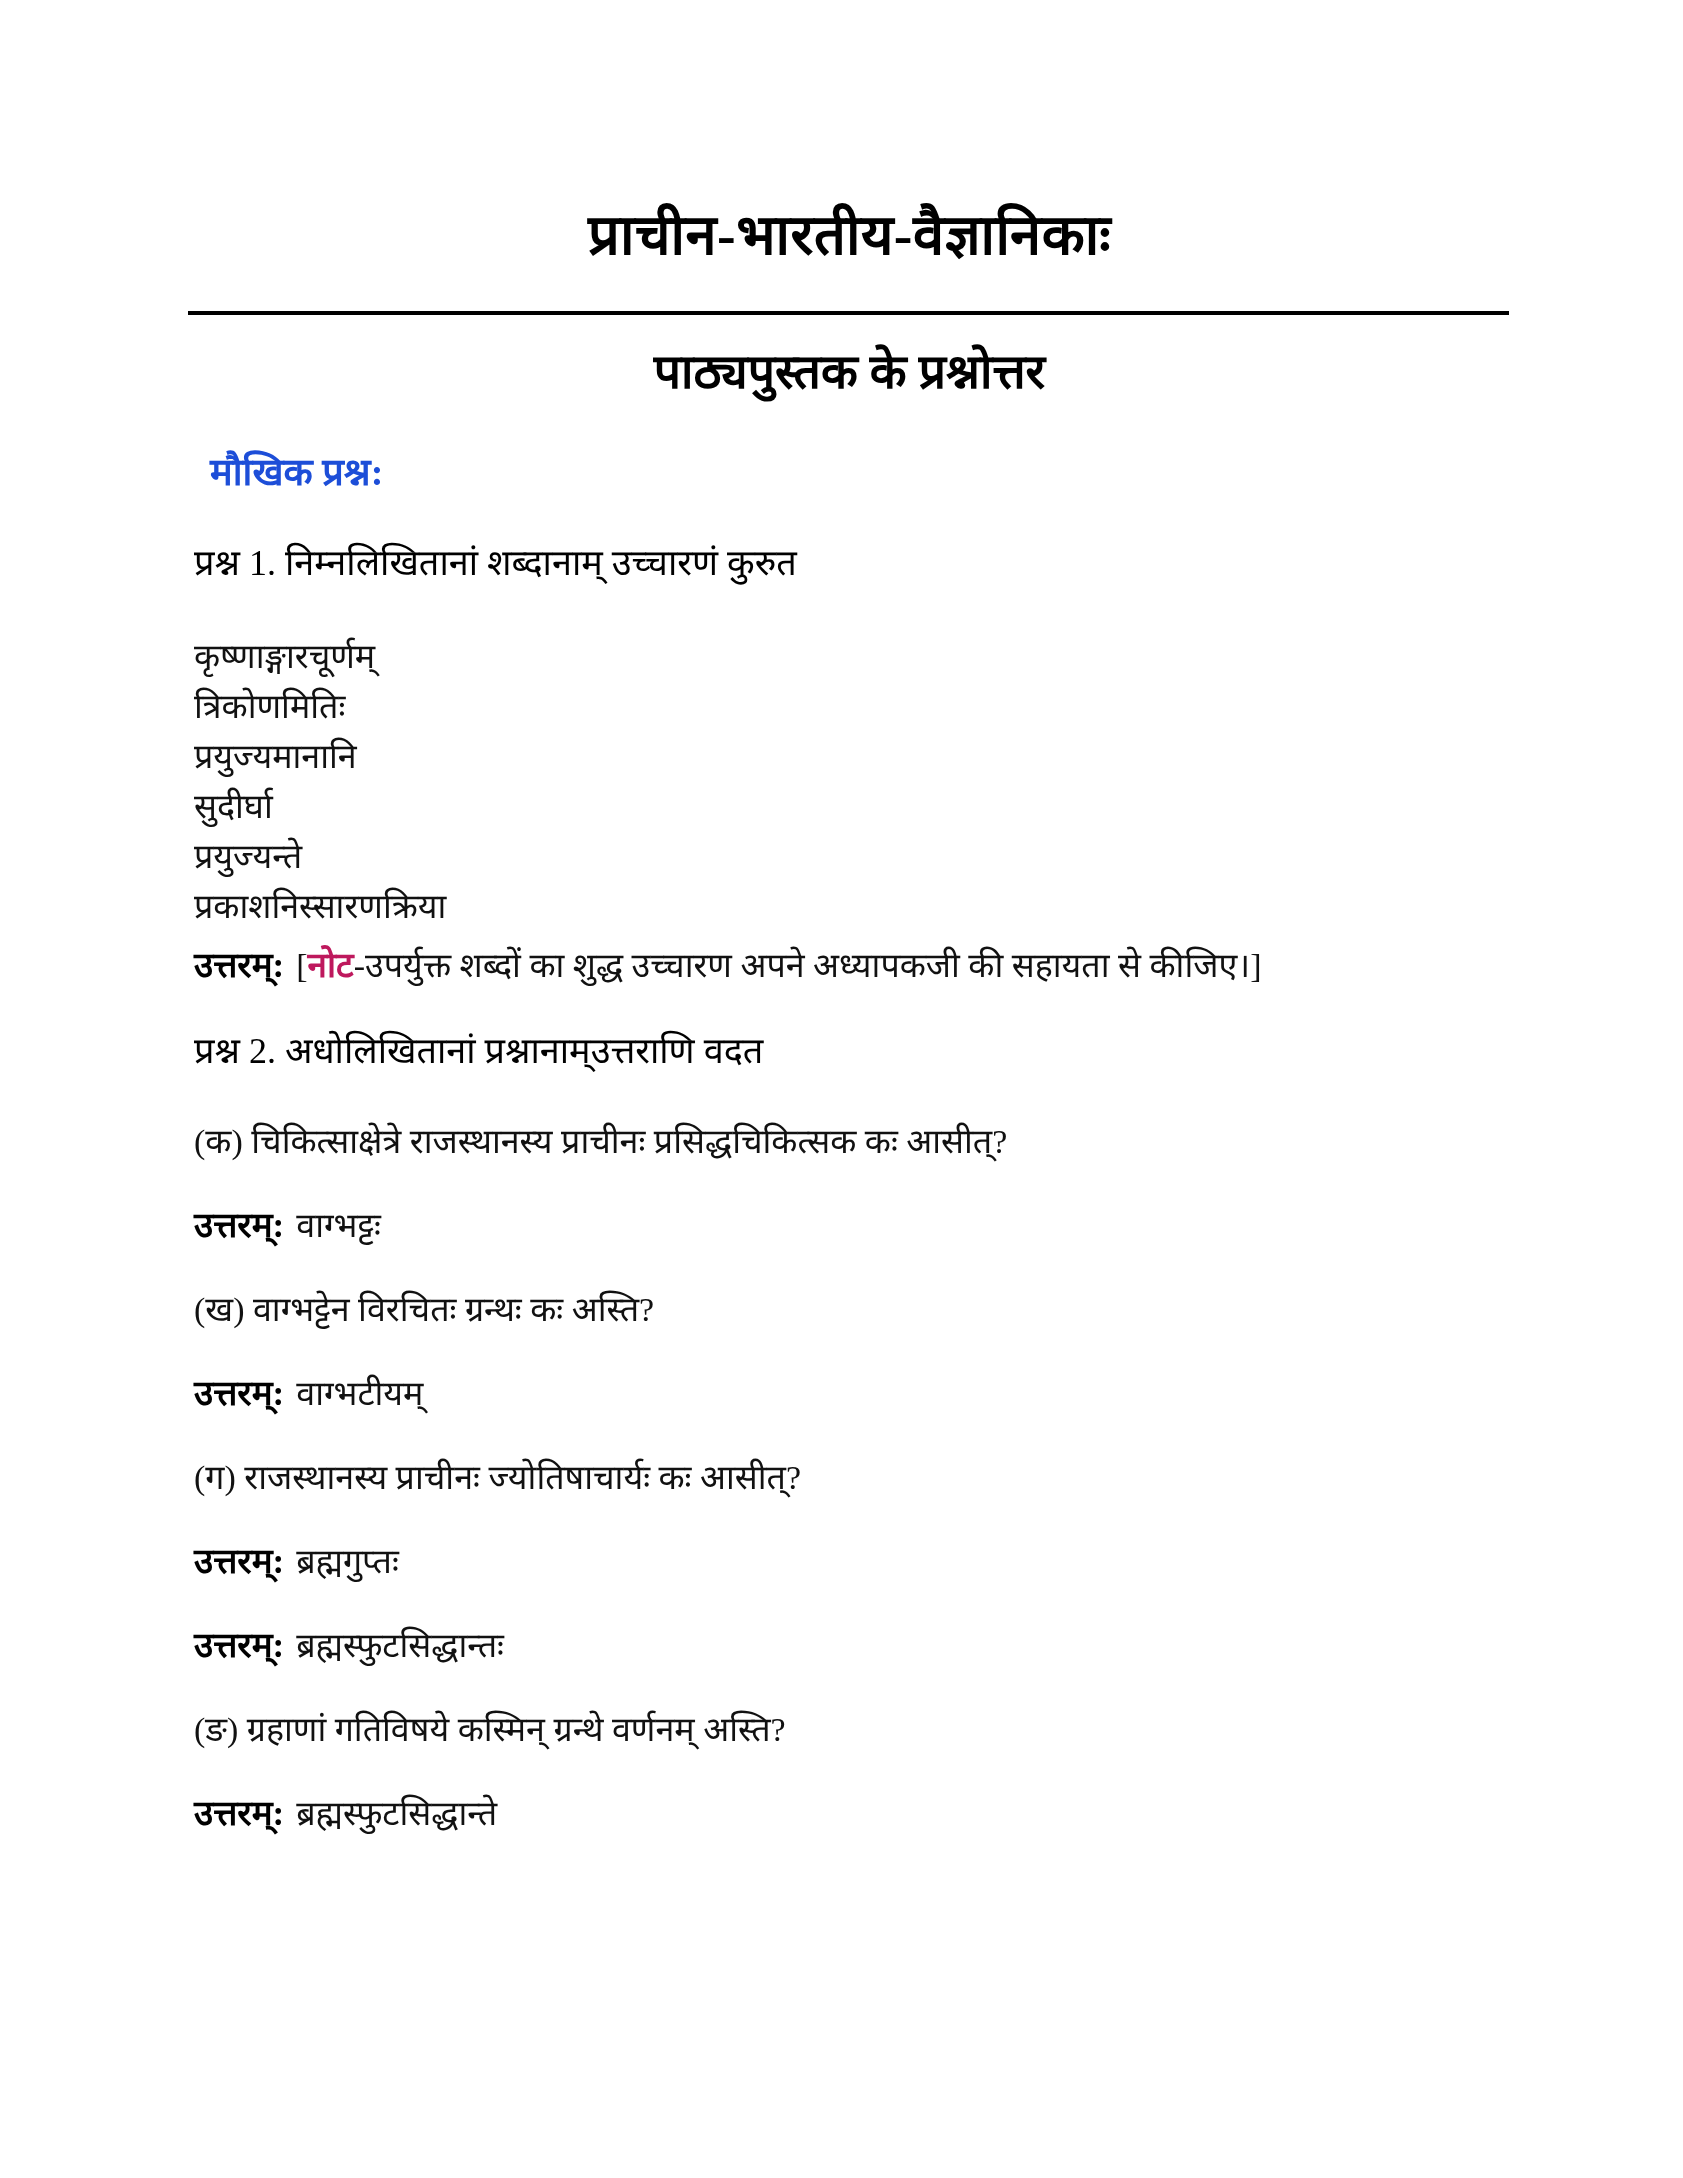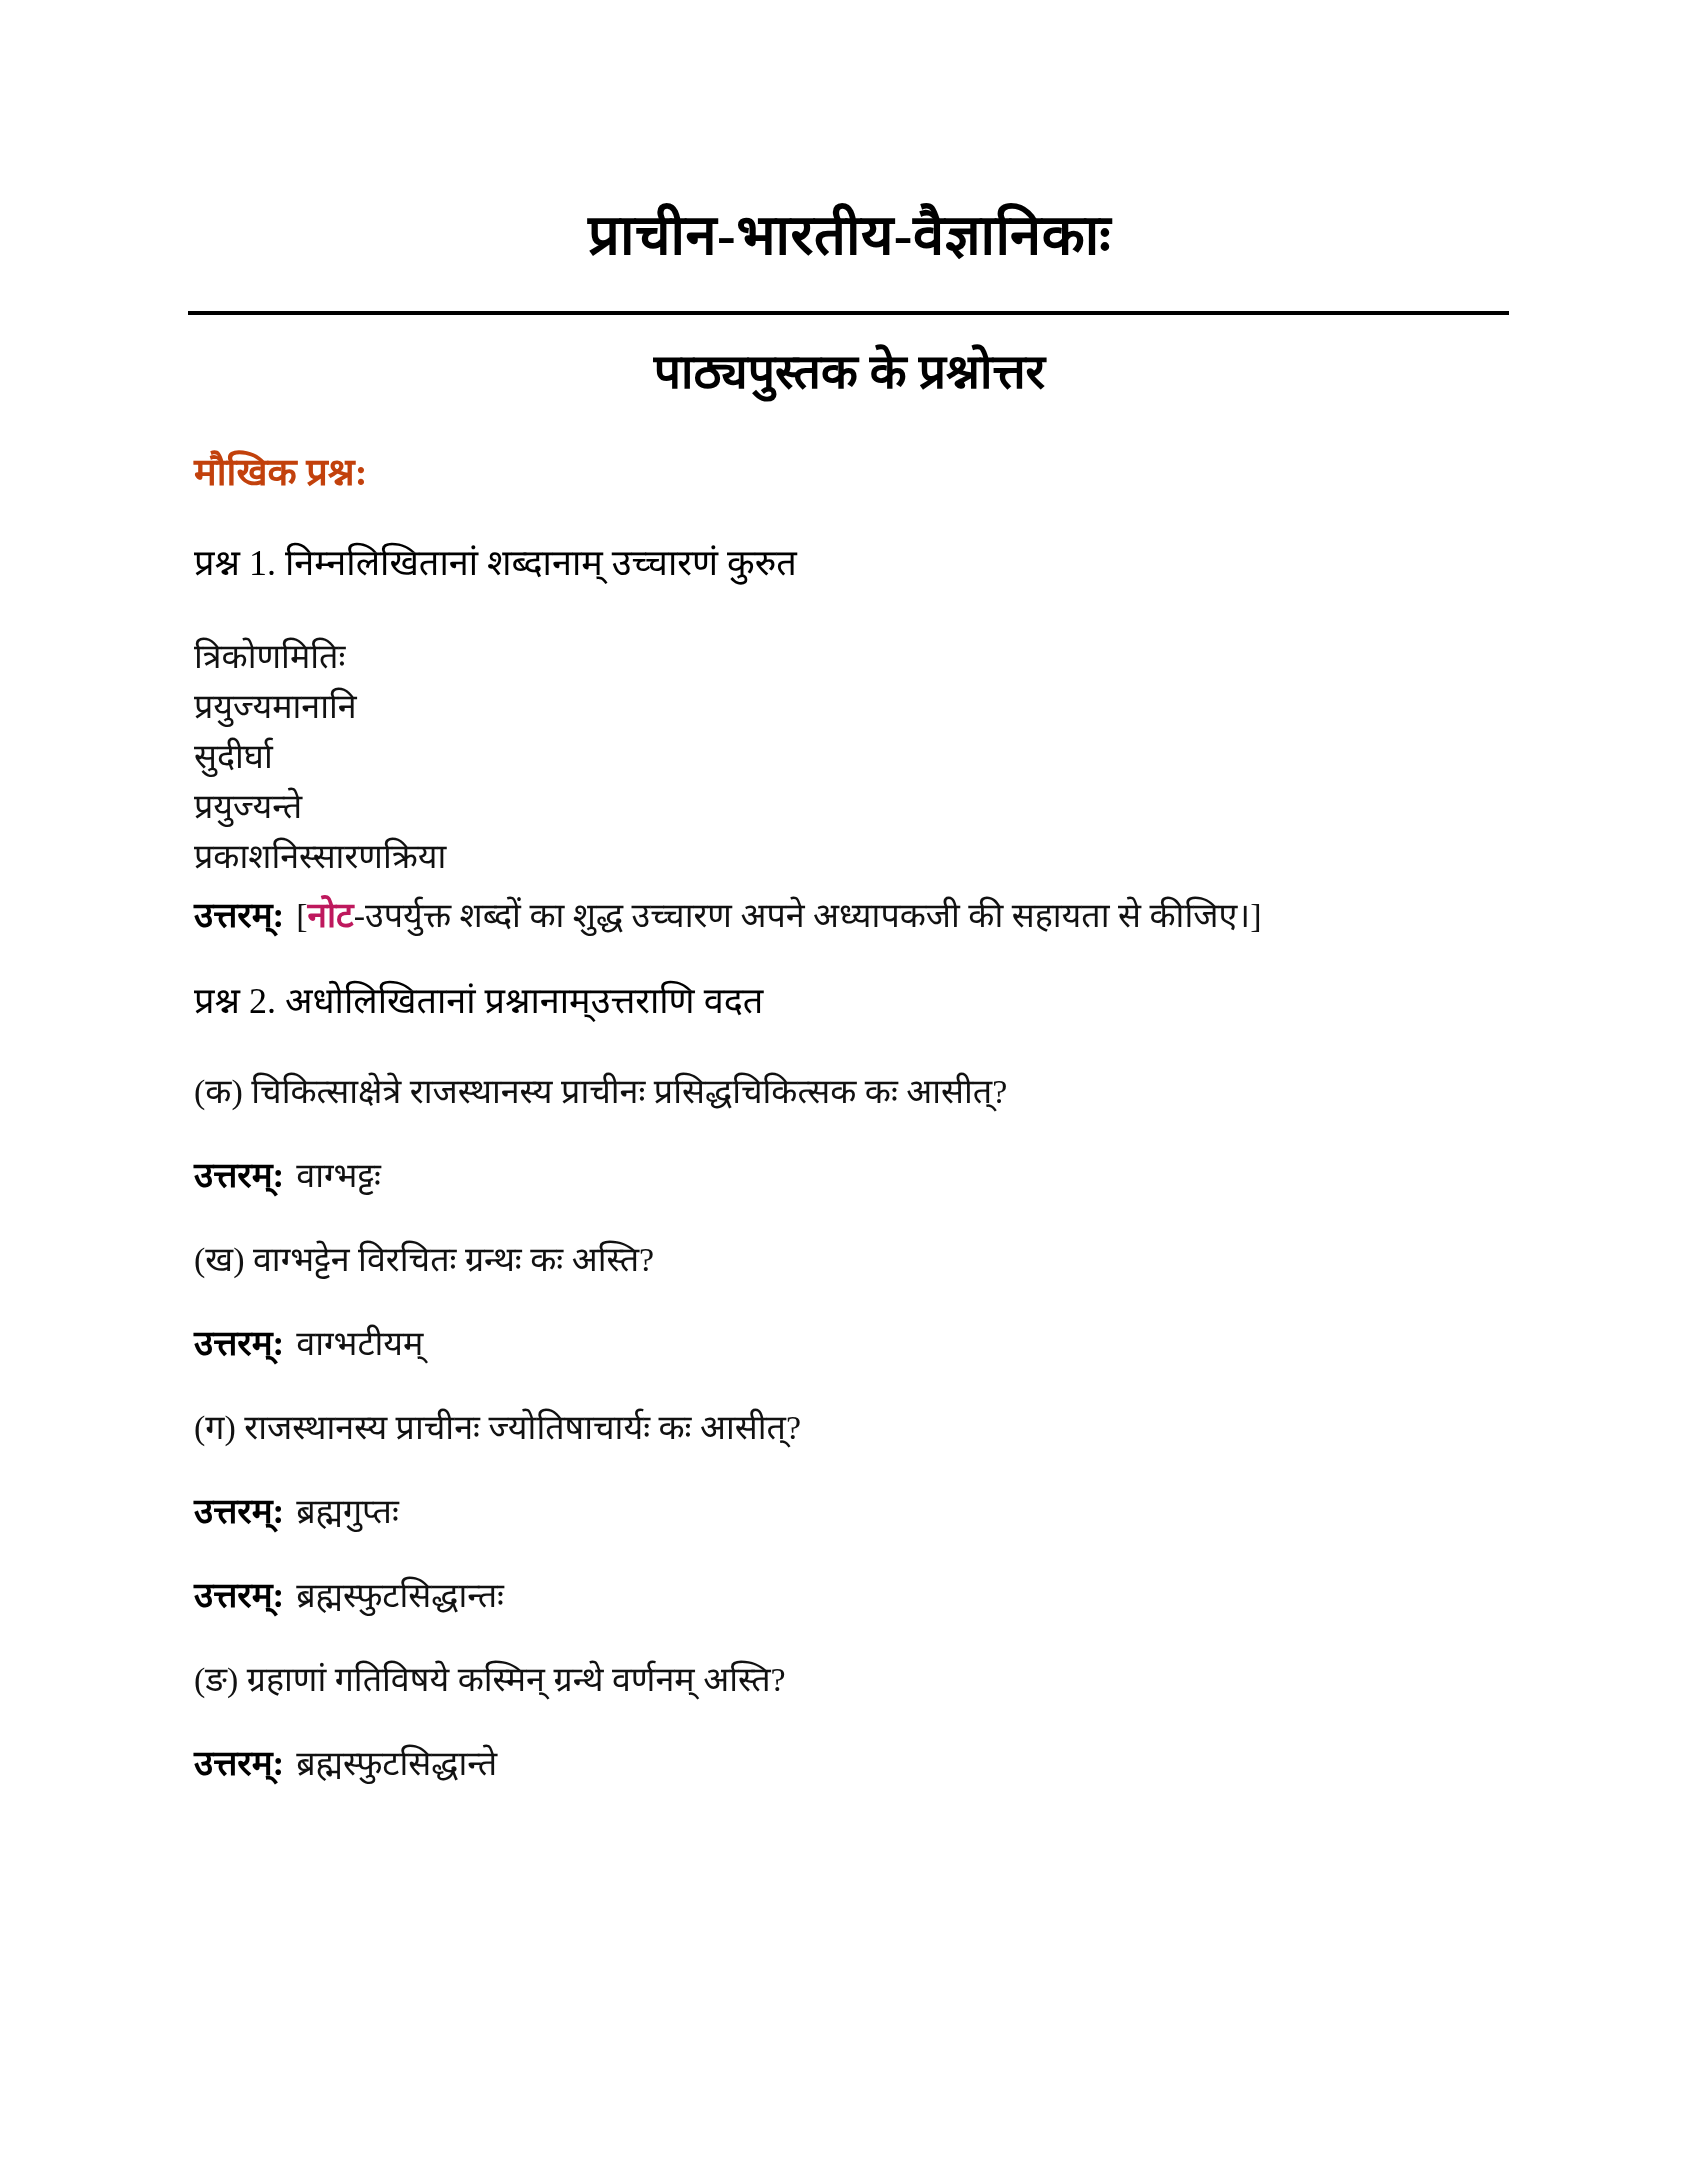--- a/index.html
+++ b/index.html
@@ -51,25 +51,25 @@
     content: "";
     position: absolute;
     right: 213px;
     top: -2px;
     width: 188px;
     height: 53px;
     background: #f3f3f3;
     z-index: -1;
   }
   h3.section-heading {
-    margin: 0 0 44px 0;
+    margin: 0 0 44px 16px;
     font-size: 38px;
     line-height: 48px;
     font-weight: 700;
-    color: #c2410c;
+    color: #1d4ed8;
   }
   p.q-heading {
     margin: 0 0 46px 0;
     font-size: 36px;
     line-height: 46px;
     font-weight: 400;
     color: #000000;
   }
   .word-list {
     margin: 0 0 12px 0;
@@ -104,20 +104,21 @@
 
   <div class="rule"></div>
 
   <h2 class="doc-subtitle">पाठ्यपुस्तक के प्रश्नोत्तर</h2>
 
   <h3 class="section-heading">मौखिक प्रश्न:</h3>
 
   <p class="q-heading">प्रश्न 1. निम्नलिखितानां शब्दानाम् उच्चारणं कुरुत</p>
 
   <div class="word-list">
+    <div>कृष्णाङ्गारचूर्णम्</div>
     <div>त्रिकोणमितिः</div>
     <div>प्रयुज्यमानानि</div>
     <div>सुदीर्घा</div>
     <div>प्रयुज्यन्ते</div>
     <div>प्रकाशनिस्सारणक्रिया</div>
   </div>
 
   <p class="note-line"><span class="bold-label">उत्तरम्:</span><span>[</span><span class="bold-inline">नोट</span><span>-उपर्युक्त शब्दों का शुद्ध उच्चारण अपने अध्यापकजी की सहायता से कीजिए।]</span></p>
 
   <p class="q-heading">प्रश्न 2. अधोलिखितानां प्रश्नानाम्उत्तराणि वदत</p>

